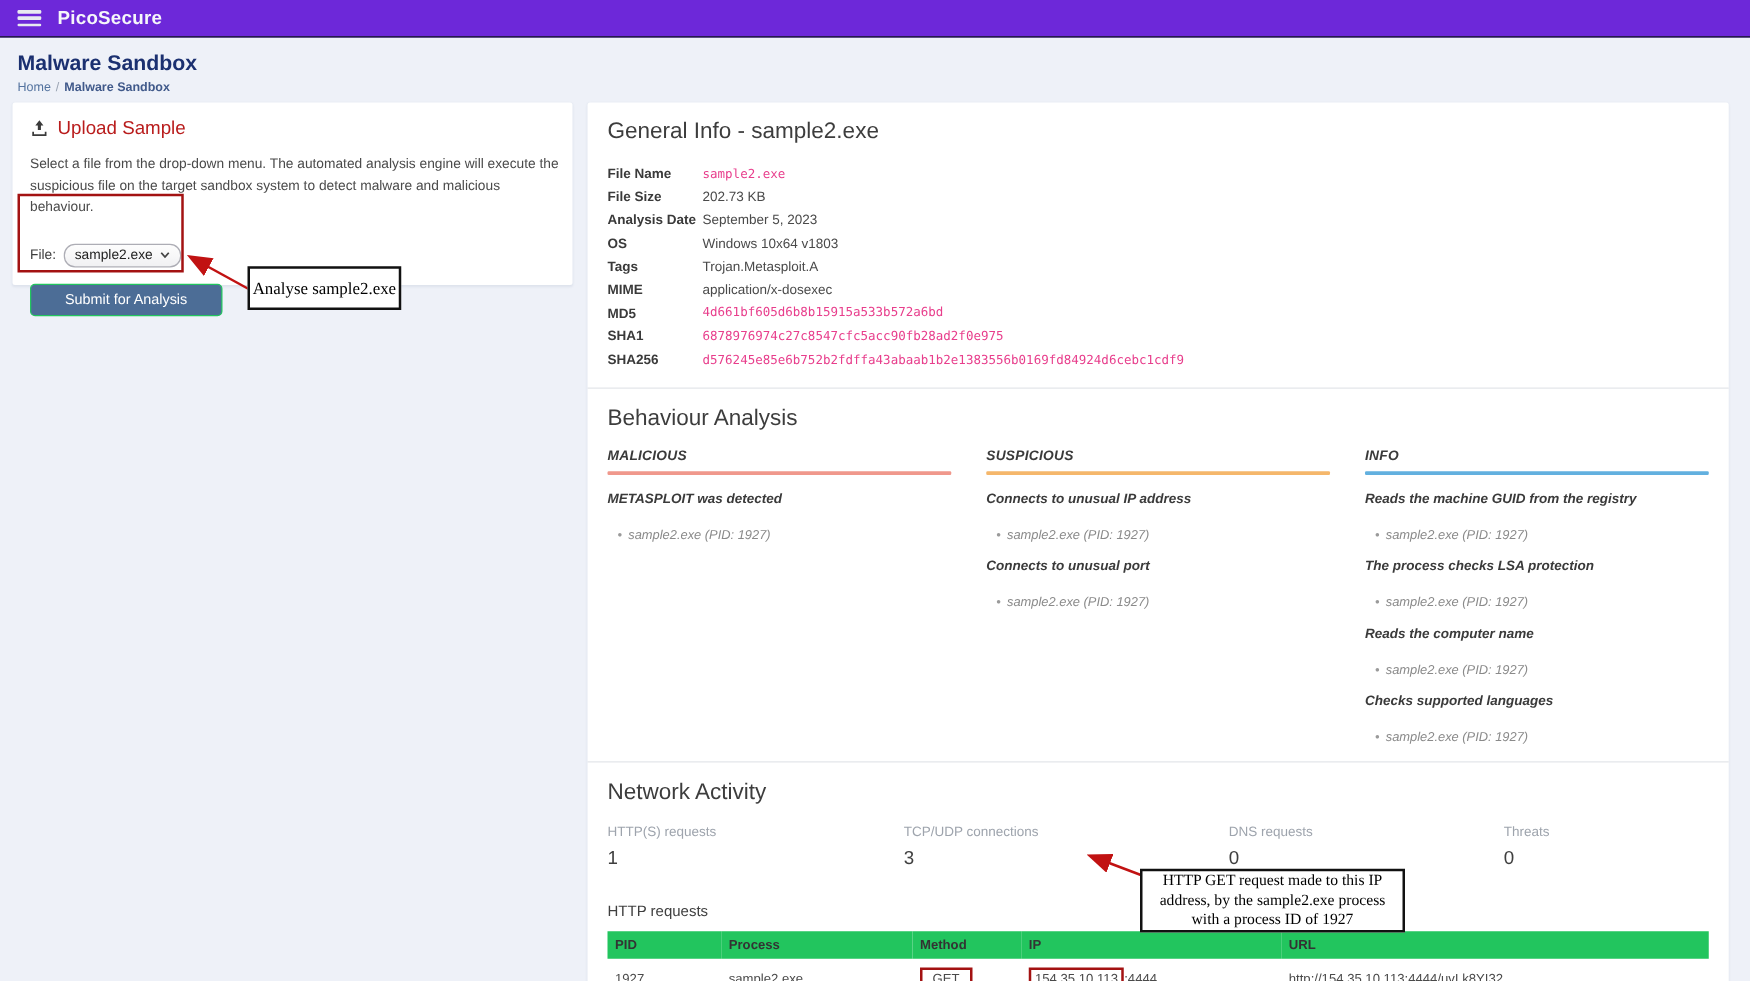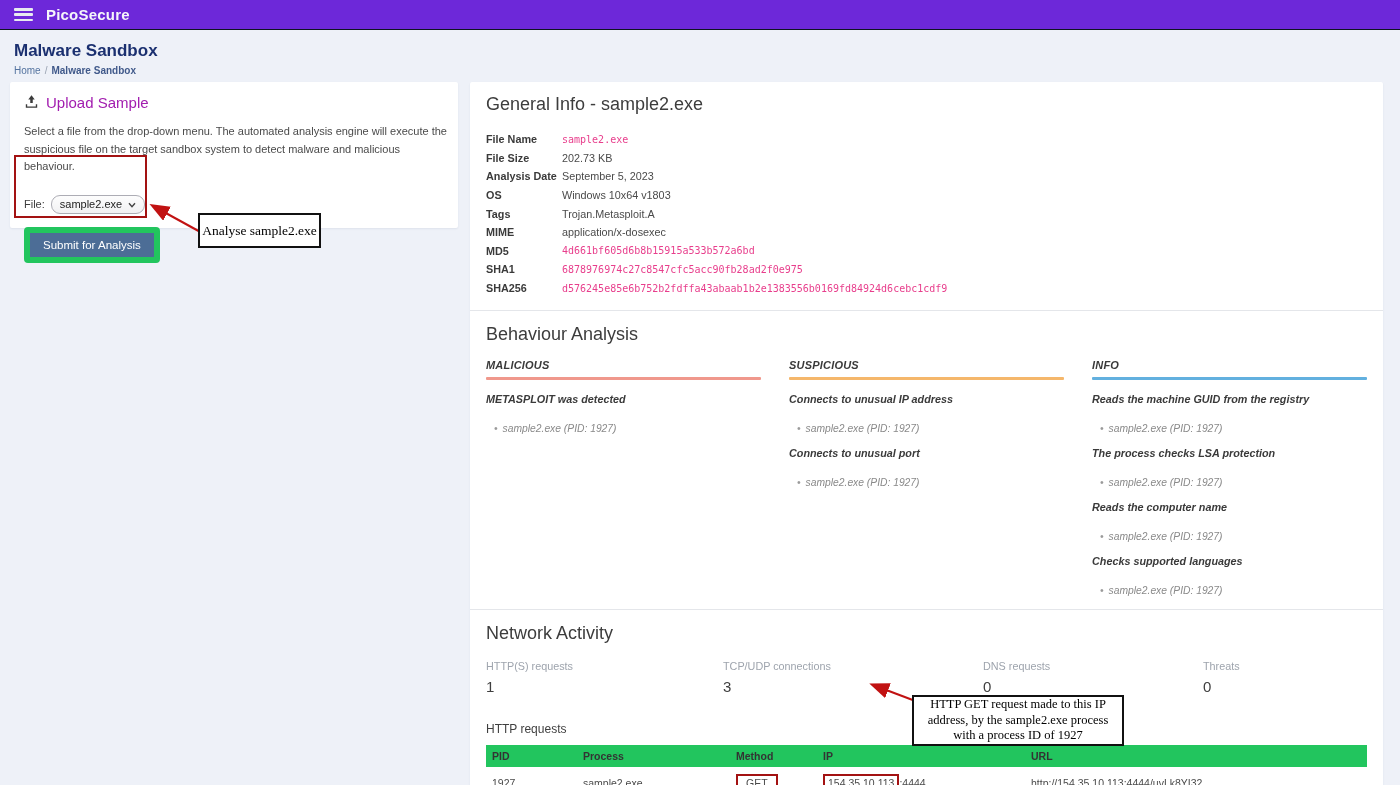--- a/index.html
+++ b/index.html
@@ -20,27 +20,27 @@
   .breadcrumb .bc-home { color:#54739f; text-decoration:none; }
   .breadcrumb .bc-sep { margin:0 4px; color:#9aa3b2; }
   .breadcrumb .bc-current { color:#40598a; font-weight:bold; }
 
   
   .card { background:#fff; border-radius:2px; box-shadow:0 1px 2px rgba(40,60,100,.08); }
   .left-card { position:absolute; left:10px; top:82px; width:448px; height:146px; padding:12px 14px; }
   .right-card { position:absolute; left:470px; top:82px; width:913px; height:715px; padding:12px 16px; }
 
   
-  .upload-title { display:flex; gap:7px; font-size:15px; color:#a21caf; }
+  .upload-title { display:flex; align-items:center; gap:7px; font-size:15px; color:#b91c1c; }
   .upload-desc { margin-top:12px; font-size:11px; line-height:1.6; color:#4a4a4a; width:424px; }
   .file-row { margin-top:19px; display:flex; align-items:center; gap:6px; font-size:11px; color:#3d3d3d; }
   .file-select { display:inline-flex; align-items:center; gap:6px; border:1px solid #adadb5; border-radius:9px;
                  background:linear-gradient(#fdfdfd,#f1f1f3); padding:2px 8px 3px 8px; font-size:11px; color:#222; cursor:pointer; }
-  .submit-btn { margin-top:13px; background:#4c6d96; color:#fff; border:6px solid #22c55e; border-radius:4px;
-                font-size:11.5px; padding:6px 13px; cursor:pointer; font-family:"Liberation Sans", sans-serif; }
+  .submit-btn { margin-top:13px; background:#4c6d96; color:#fff; border:1px solid #22c55e; border-radius:4px;
+                font-size:11.5px; padding:6px 27px; cursor:pointer; font-family:"Liberation Sans", sans-serif; }
 
   
   .sec-title { font-size:18px; color:#3d3d3d; font-weight:normal; }
   .gi-fields { margin-top:15px; }
   .gi-row { display:flex; height:18.6px; align-items:center; }
   .gi-label { width:76px; font-size:10.8px; font-weight:bold; color:#3a3a3a; flex:none; }
   .gi-value { font-size:10.8px; color:#4a4a4a; }
   .gi-value.mono { font-family:"DejaVu Sans Mono", monospace; font-size:10px; color:#e83e8c; }
   hr.sec-divider { border:none; border-top:1px solid #e4e6ea; margin:13px -16px 13px -16px; }
 

